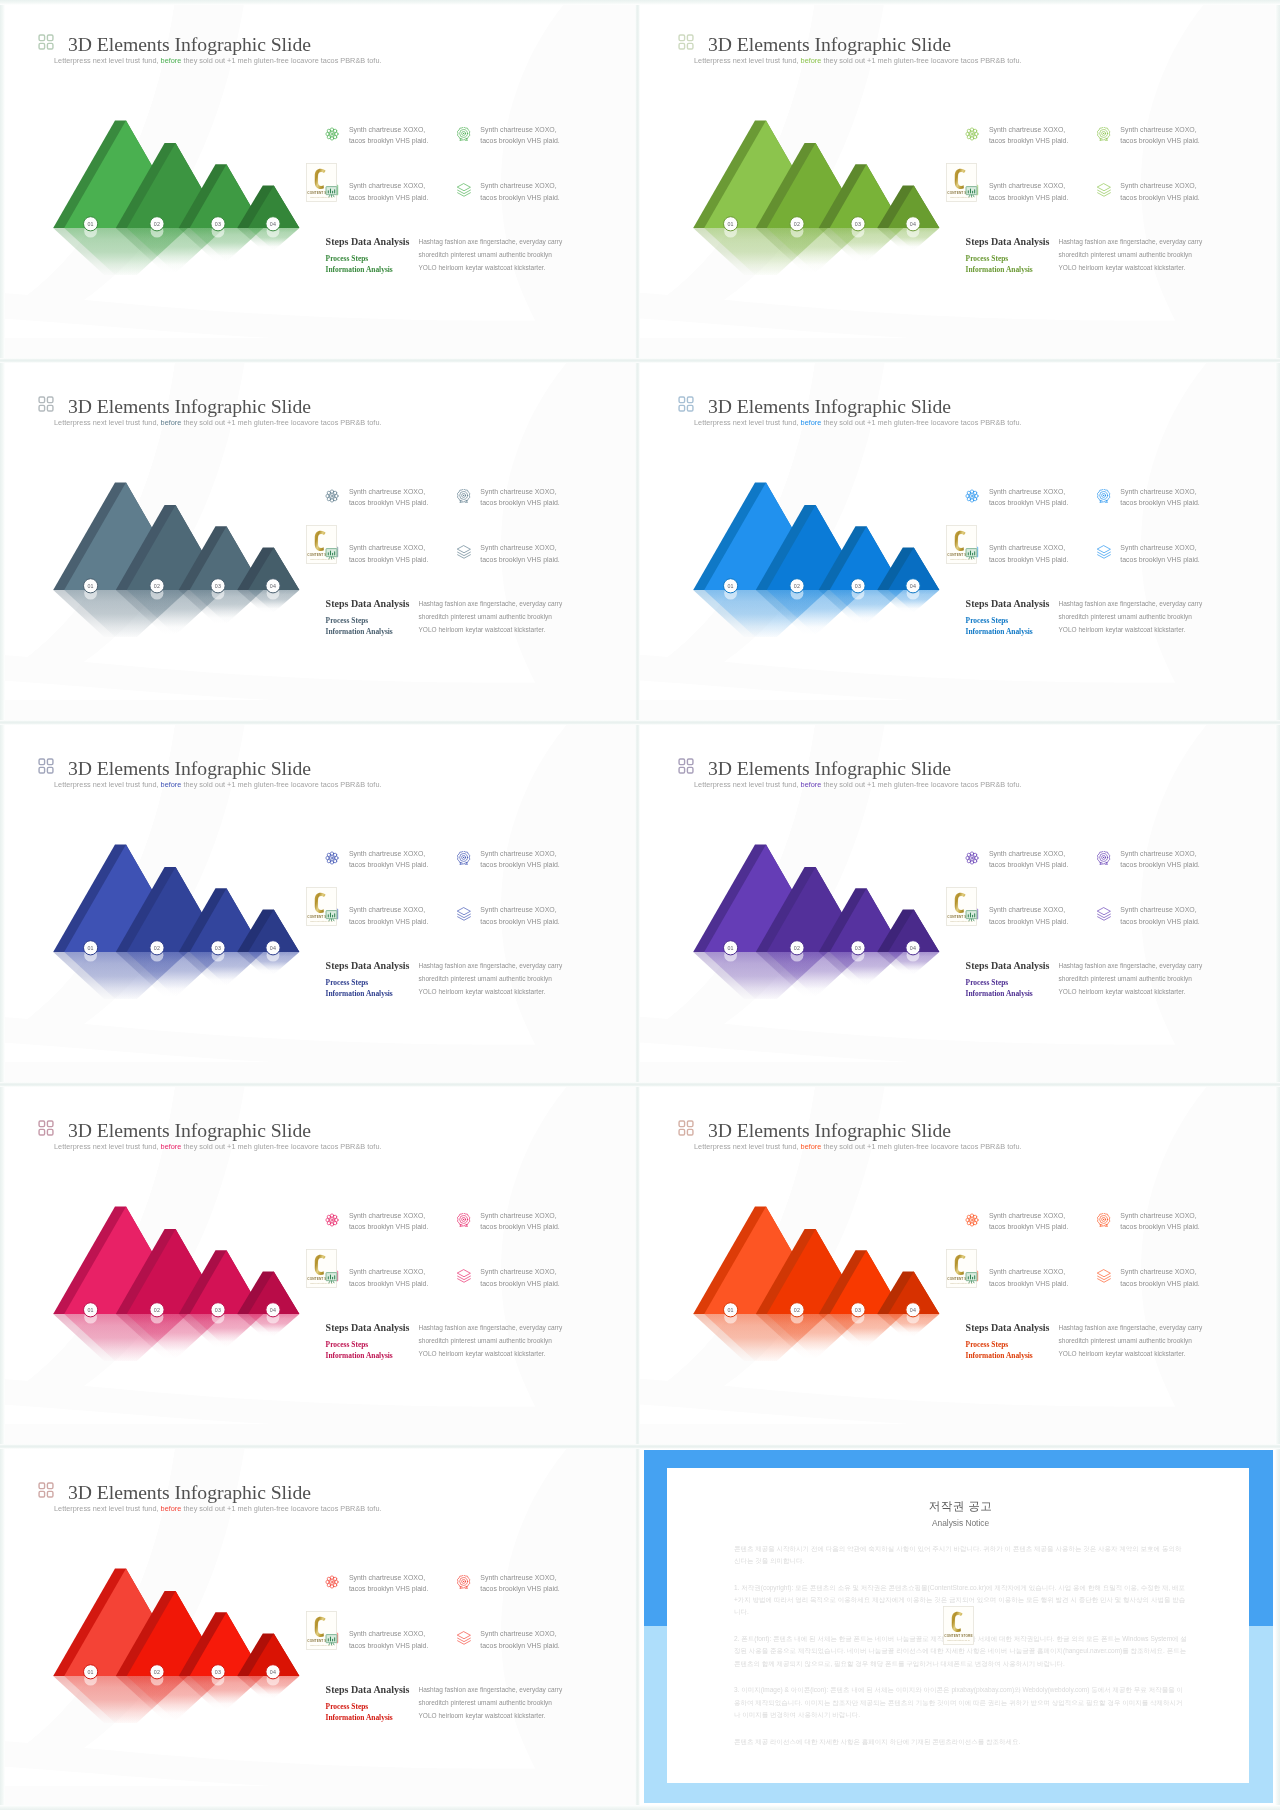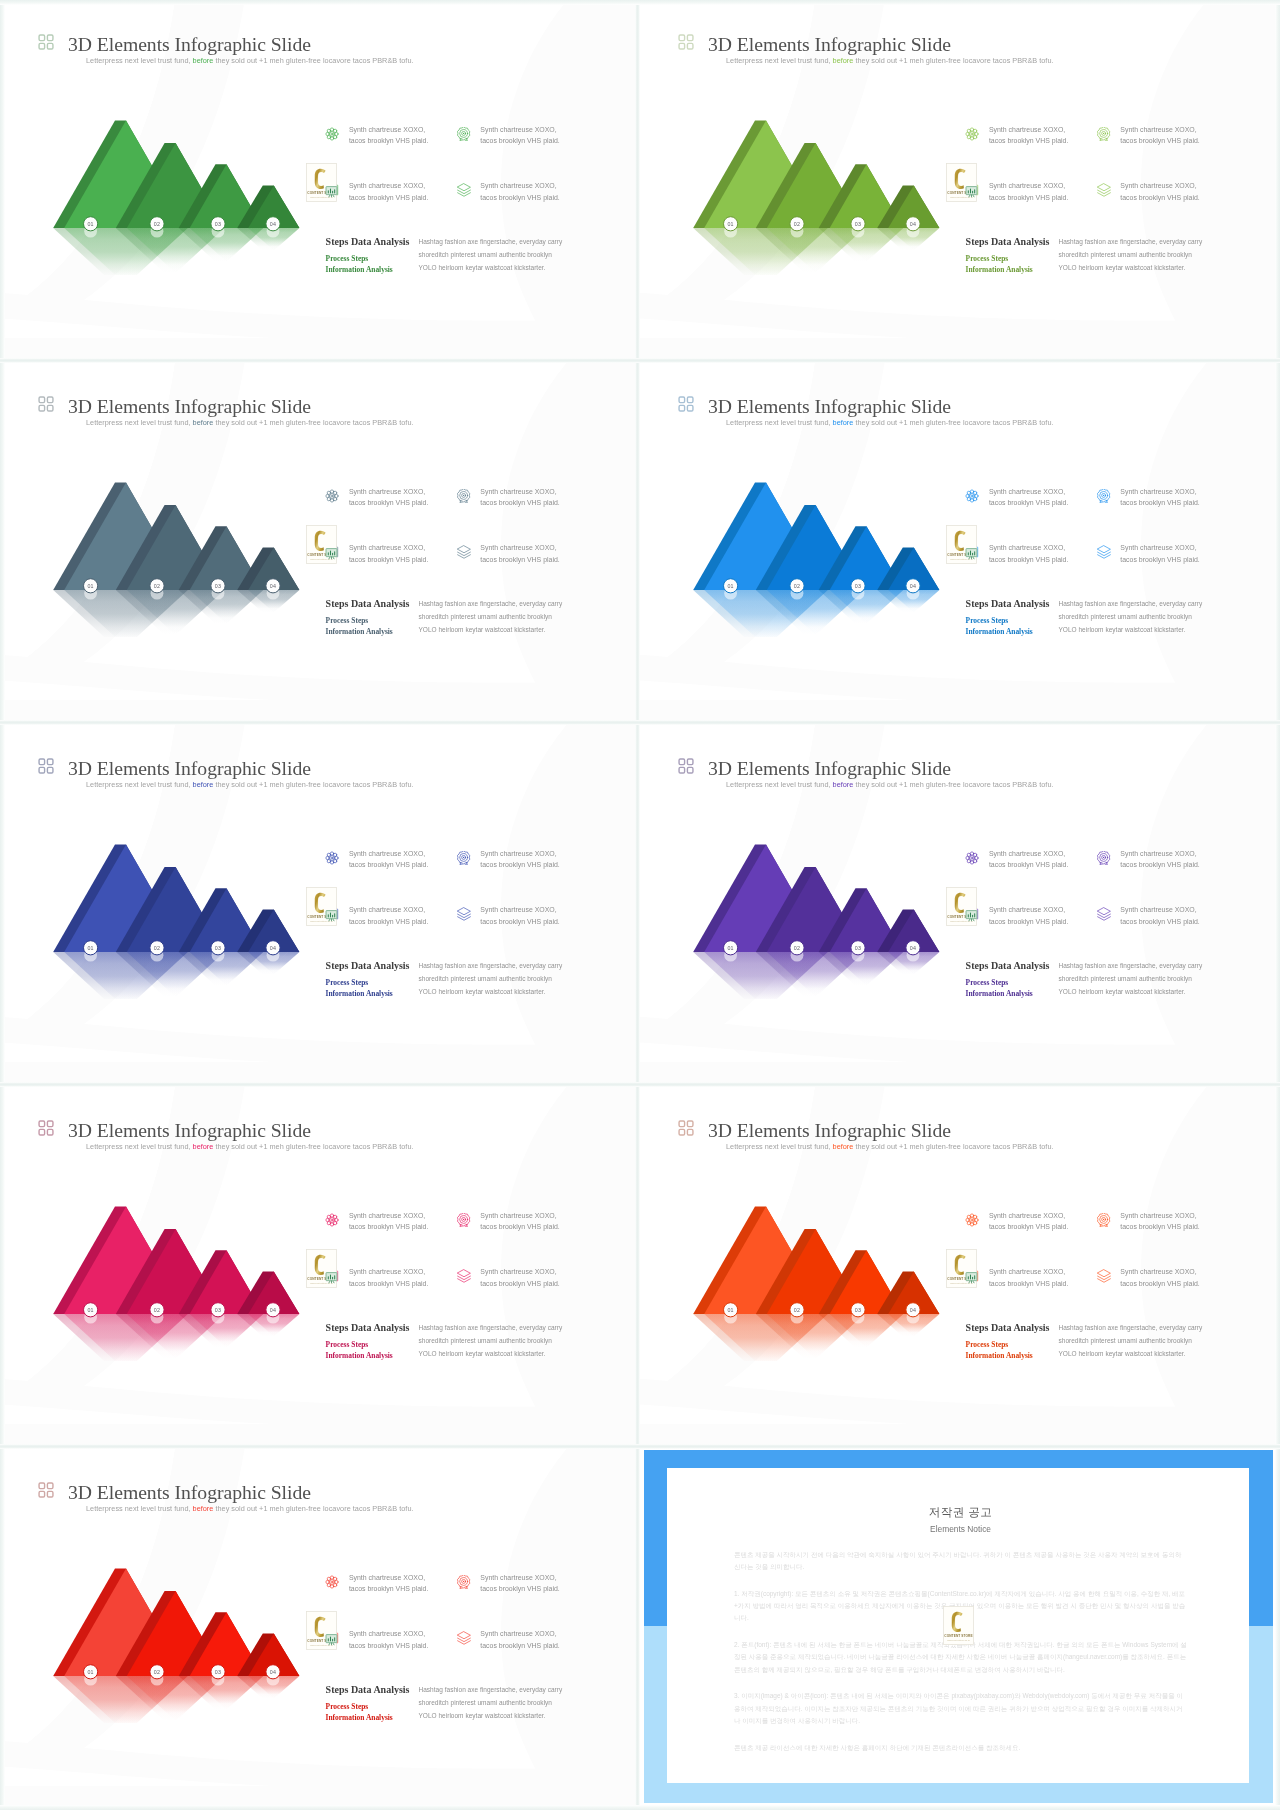--- a/index.html
+++ b/index.html
@@ -12,39 +12,39 @@
 
   
   .slide{position:absolute;width:638px;height:360px;overflow:hidden;background:transparent;}
   .slide-inner{position:absolute;left:0px;top:0px;width:638px;height:360px;overflow:hidden;background:#fff;}
   .slide-bg{position:absolute;inset:0;overflow:hidden;}
 
   
   .hdr-logo{position:absolute;left:37.6px;top:34px;width:16px;height:16px;opacity:.52;line-height:0;filter:saturate(.42);}
   .hdr-title{position:absolute;left:68px;top:34px;font-family:"Liberation Serif",serif;
              font-size:19.7px;line-height:20px;color:#515151;letter-spacing:-0.05px;white-space:nowrap;font-weight:400;}
-  .hdr-sub{position:absolute;left:86px;top:55.5px;font-size:7.3px;line-height:9px;color:#a3a3a3;white-space:nowrap;letter-spacing:.02px;}
+  .hdr-sub{position:absolute;left:54px;top:55.5px;font-size:7.3px;line-height:9px;color:#a3a3a3;white-space:nowrap;letter-spacing:.02px;}
 
   
   .chart{position:absolute;left:20px;top:100px;width:300px;height:160px;}
 
   
   .feat{position:absolute;}
   .feat-ico{position:absolute;left:0;top:0;width:14px;height:14px;line-height:0;}
   .feat-txt{position:absolute;left:23.5px;top:-3.6px;font-size:6.95px;color:#8e8e8e;line-height:11.8px;white-space:nowrap;}
 
   
   .bb-t1{position:absolute;font-family:"Liberation Serif",serif;font-weight:700;font-size:10px;color:#3d3d3d;white-space:nowrap;}
   .bb-t2{position:absolute;font-family:"Liberation Serif",serif;font-weight:700;font-size:7.45px;white-space:nowrap;line-height:10.7px;}
   .bb-body{position:absolute;font-size:6.5px;color:#929292;line-height:13.2px;white-space:nowrap;letter-spacing:.02px;}
 
   
   .wm{position:absolute;width:31px;height:39px;}
   .cr-card{position:absolute;background:#fff;}
-  .cr-h1{font-family:"Liberation Sans",sans-serif;font-size:11.6px;color:#5a5a5a;text-align:center;font-weight:400;letter-spacing:.4px;margin-top:6px;}
+  .cr-h1{font-family:"Liberation Sans",sans-serif;font-size:11.6px;color:#5a5a5a;text-align:center;font-weight:400;letter-spacing:.4px;}
   .cr-h2{font-size:8.4px;color:#767676;text-align:center;margin-top:4px;font-weight:400;}
   .cr-p{font-size:6.5px;color:#dadada;line-height:12.3px;margin-top:14.5px;}
 </style>
 </head>
 <body>
 
 <div class="sheet" id="sheet">
     <div class="slide" style="left: 0px; top: 0px;">
       <div class="slide-inner">
         <div class="slide-bg"><svg width="638" height="360" viewBox="0 0 638 360">
@@ -1611,21 +1611,21 @@
         </div>
       </div>
     </div>
     <div class="slide" style="left: 640px; top: 1448px; height: 362px;">
       <div style="position:absolute;left:0;top:0;width:638px;height:362px;background:#fff"></div>
       <div style="position:absolute;left:4px;top:177px;width:629px;height:178px;background:#aedefb"></div>
       <div style="position:absolute;left:3.5px;top:1.6px;width:629.3px;height:176px;background:#45a2f2"></div>
       <div class="cr-card" style="left:26.5px;top:20px;width:582.6px;height:315.2px;">
         <div style="padding:31px 62px 0 67.5px;">
           <div class="cr-h1">저작권 공고</div>
-          <div class="cr-h2">Elements Notice</div>
+          <div class="cr-h2">Analysis Notice</div>
           <div class="cr-p">콘텐츠 제공을 시작하시기 전에 다음의 약관에 숙지하실 사항이 있어 주시기 바랍니다. 귀하가 이 콘텐츠 제공을 사용하는 것은 사용자 계약의 보호에 동의하신다는 것을 의미합니다.</div>
           <div class="cr-p">1. 저작권(copyright): 모든 콘텐츠의 소유 및 저작권은 콘텐츠쇼핑몰(ContentStore.co.kr)에 제작자에게 있습니다. 사업 용에 한해 요밀적 이용, 수정한 재, 배포 +가지 방법에 따라서 영리 목적으로 이용하세요 제삼자에게 이용하는 것은 금지되어 있으며 이용하는 모든 행위 발견 시 중단한 민사 및 형사상의 사법을 받습니다.</div>
           <div class="cr-p">2. 폰트(font): 콘텐츠 내에 된 서체는 한글 폰트는 네이버 나눔글꼴로 제작되었습니다 서체에 대한 저작권입니다. 한글 외의 모든 폰트는 Windows System에 설정된 사용을 준용으로 제작되었습니다. 네이버 나눔글꼴 라이선스에 대한 자세한 사항은 네이버 나눔글꼴 홈페이지(hangeul.naver.com)를 참조하세요. 폰트는 콘텐츠의 함께 제공되지 않으므로, 필요할 경우 해당 폰트를 구입하거나 대체폰트로 변경하여 사용하시기 바랍니다.</div>
           <div class="cr-p">3. 이미지(image) &amp; 아이콘(icon): 콘텐츠 내에 된 서체는 이미지와 아이콘은 pixabay(pixabay.com)와 Webdoly(webdoly.com) 등에서 제공한 무료 저작물을 이용하여 제작되었습니다. 이미지는 참조자만 제공되는 콘텐츠의 기능한 것이며 이에 따른 권리는 귀하가 받으며 상업적으로 필요할 경우 이미지를 삭제하시거나 이미지를 변경하여 사용하시기 바랍니다.</div>
           <div class="cr-p">콘텐츠 제공 라이선스에 대한 자세한 사항은 홈페이지 하단에 기재된 콘텐츠라이선스를 참조하세요.</div>
         </div>
       </div>
       <div style="position:absolute;left:303px;top:158px;">
         <div class="wm"><svg width="31" height="39" viewBox="0 0 31 39" overflow="visible">
             <defs>

